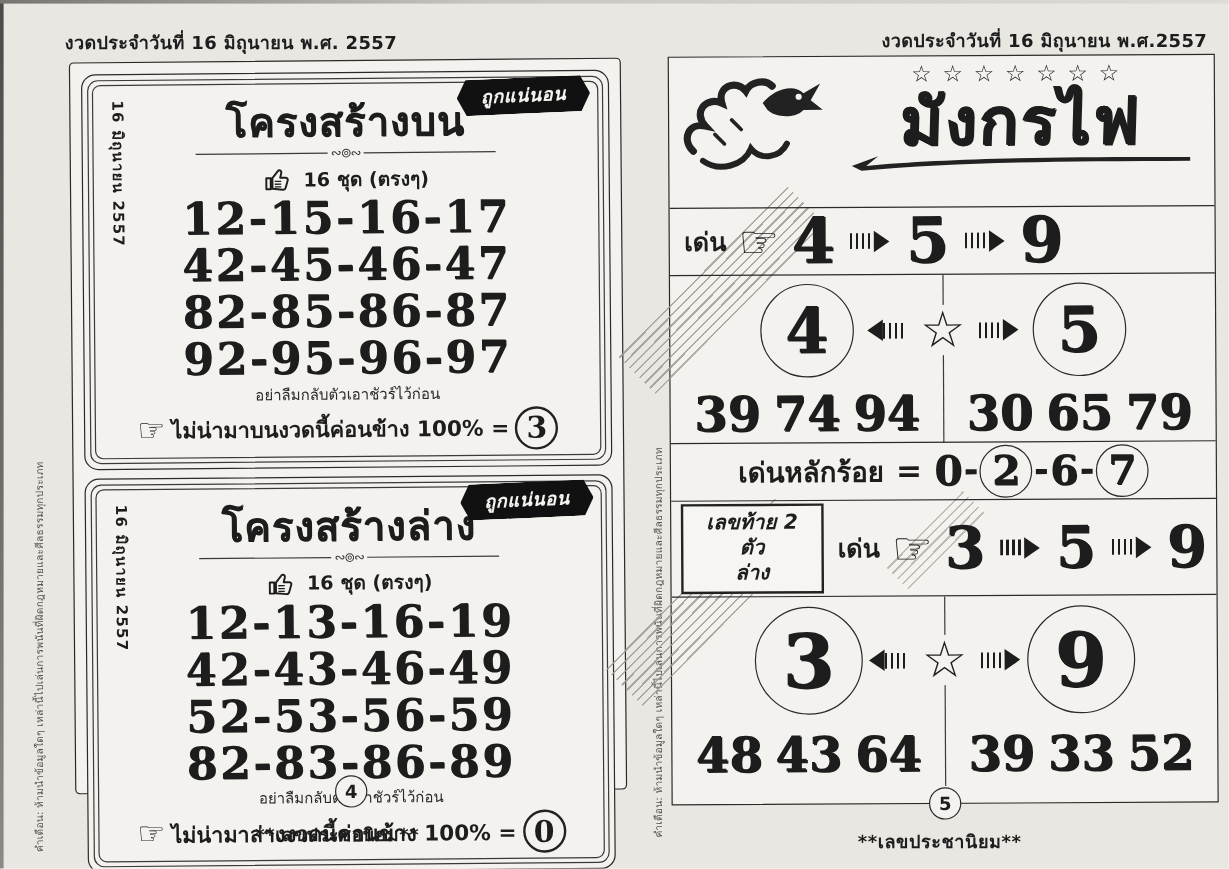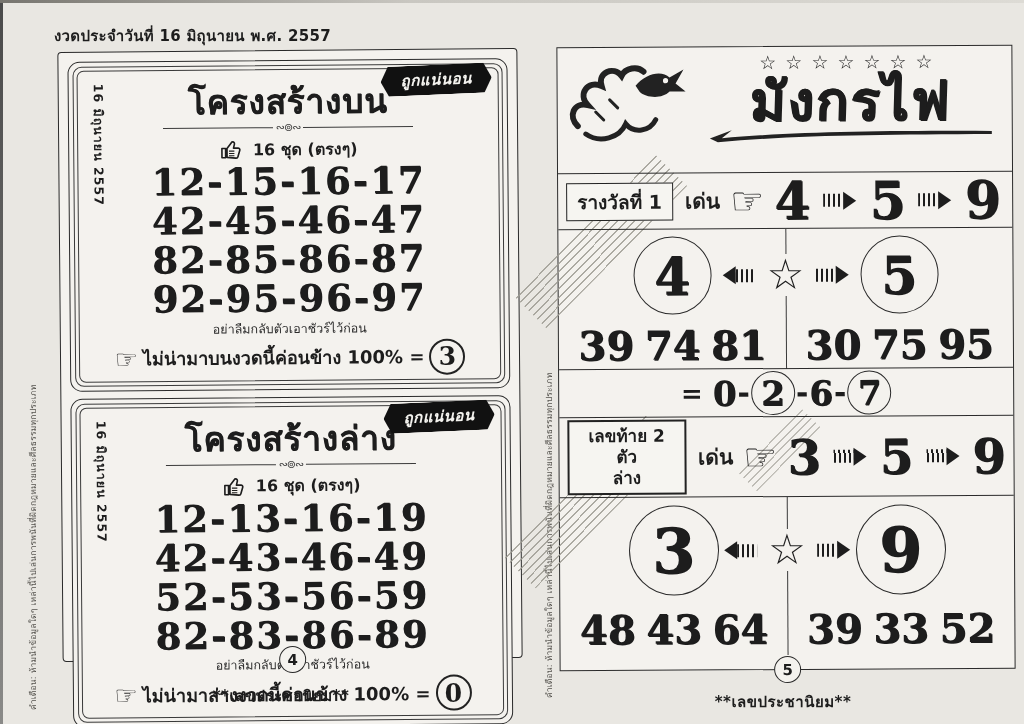--- a/index.html
+++ b/index.html
@@ -126,21 +126,21 @@
   .hlabel { font-size:23px; font-weight:bold; }
   .heq { font-size:26px; font-weight:bold; }
   .hdigits { display:flex; align-items:center; }
   .hd { font-family:"DejaVu Serif", serif; font-weight:bold; font-size:34px; line-height:1;
     text-shadow:.8px .8px 0 #1d1d1d; }
   .hd.circ { display:inline-flex; align-items:center; justify-content:center; width:44px; height:44px;
     border:1.6px solid #2a2a2a; border-radius:50%; }
   .hdash { font-size:30px; font-weight:bold; margin:0 1px; }
 
   .tail { height:80px; border-bottom:1.6px solid #2a2a2a; padding:0 8px; gap:8px; }
-  .pbox-2 { font-size:17px; line-height:1.25; padding:4px 10px; border-width:2px; }
+  .pbox-2 { font-size:17px; line-height:1.25; padding:4px 10px; border-width:2px;font-style:italic; }
 
   .tdigit { font-family:"DejaVu Serif", serif; font-weight:bold; font-size:48px; line-height:1;
     text-shadow:1px 1px 0 #1d1d1d; }
 </style>
 </head>
 <body>
 
 <div id="scan">
 
   <div class="page page-l">
@@ -217,20 +217,21 @@
           </div>
       </div>
 
       <div class="pagenum">4</div>
     </div>
 
     <div class="caption cap-l">**เลขประชานิยม**</div>
   </div>
 
   <div class="page page-r">
+    <div class="hdr hdr-r">งวดประจำวันที่ 16 มิถุนายน พ.ศ.2557</div>
     <div class="warning warn-r">คำเตือน: ห้ามนำข้อมูลใดๆ เหล่านี้ไปเล่นการพนันที่ผิดกฎหมายและศีลธรรมทุกประเภท</div>
 
     <div class="mainbox">
       <div class="hatch h1"></div>
       <div class="hatch h2"></div>
       <div class="hatch h3"></div>
 
       <div class="art">
         <svg class="dragon" width="130" height="96" viewBox="0 0 130 96">
           <path d="M12 66 C2 56 8 42 22 45 C12 34 22 20 36 26 C32 12 48 6 56 16 C60 8 72 6 78 12" fill="none" stroke="#222" stroke-width="6" stroke-linecap="round"></path>
@@ -244,21 +245,20 @@
             <span>☆</span><span>☆</span><span>☆</span><span>☆</span><span>☆</span><span>☆</span><span>☆</span>
           </div>
           <div class="rtitle">มังกรไฟ</div>
           <svg class="swoosh" width="290" height="18" viewBox="0 0 290 18">
             <path d="M4 13 L26 5 L16 13 C80 7 180 6 286 7 L286 10 C170 10 90 10 12 17 Z" fill="#222"></path>
           </svg>
         </div>
       </div>
 
       <div class="prow prize">
-        <span class="pbox pbox-1">รางวัลที่ 1</span>
         <span class="den">เด่น</span>
         <span class="hand-big">☞</span>
         <span class="bigd">4</span>
         <span class="sar">
             <i class="bar"></i>
             <i class="hr"></i>
           </span>
         <span class="bigd">5</span>
         <span class="sar">
             <i class="bar"></i>
@@ -281,31 +281,32 @@
                 <i class="bar"></i>
                 <i class="hr"></i>
               </span>
           </span>
           <span class="numcircle nc-top">5</span>
         </div>
         <div class="numline nl-top">
           <div class="half">
             <span class="bign">39</span>
             <span class="bign">74</span>
-            <span class="bign">81</span>
+            <span class="bign">94</span>
           </div>
           <div class="half">
             <span class="bign">30</span>
-            <span class="bign">75</span>
-            <span class="bign">95</span>
+            <span class="bign">65</span>
+            <span class="bign">79</span>
           </div>
         </div>
       </div>
 
       <div class="prow hundreds">
+        <span class="hlabel">เด่นหลักร้อย</span>
         <span class="heq">=</span>
         <span class="hdigits">
           <span class="hd">0</span>
           <span class="hdash">-</span>
           <span class="hd circ">2</span>
           <span class="hdash">-</span>
           <span class="hd">6</span>
           <span class="hdash">-</span>
           <span class="hd circ">7</span>
         </span>

